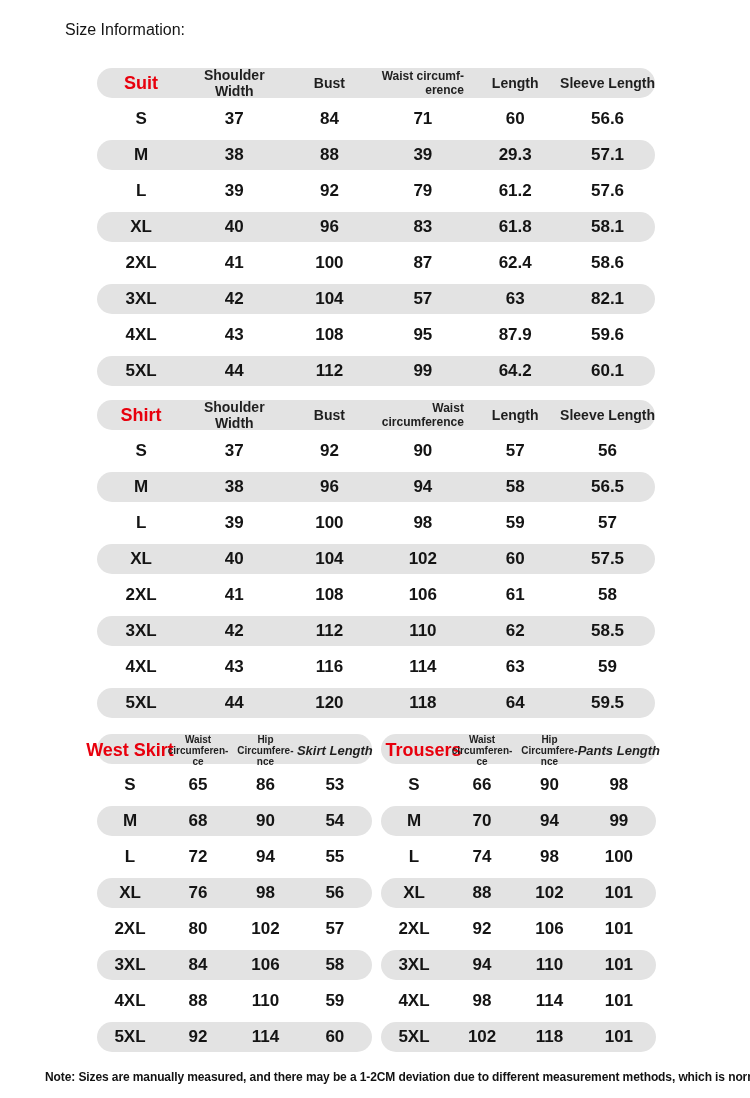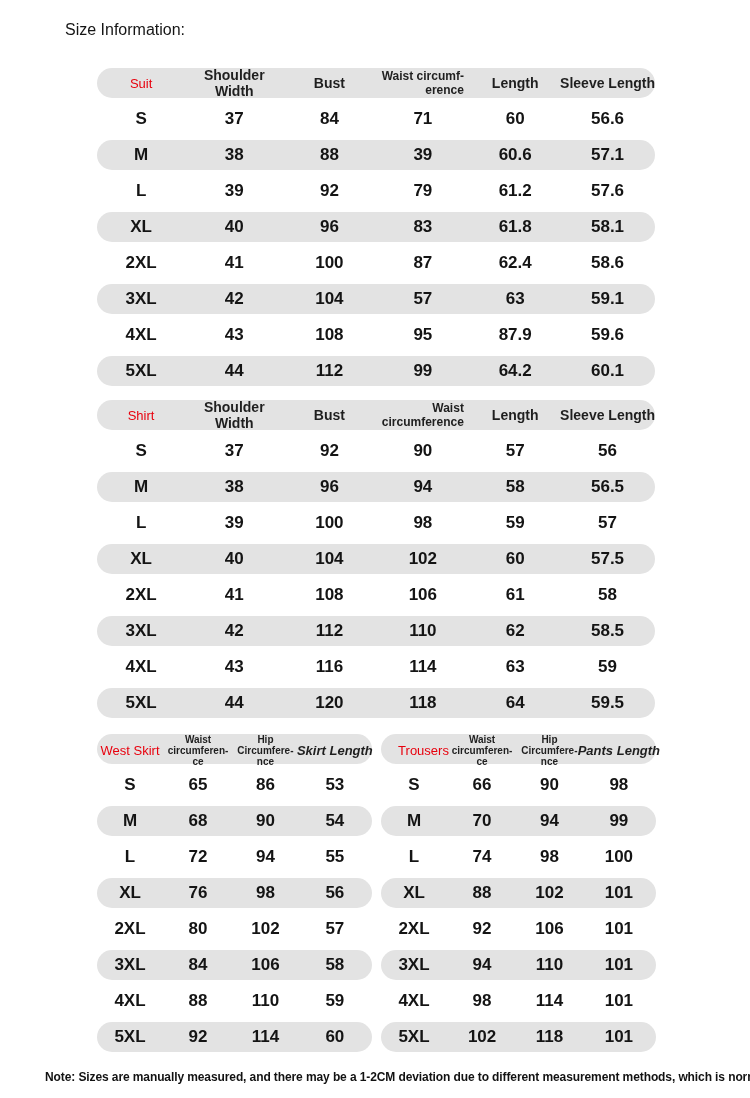--- a/index.html
+++ b/index.html
@@ -28,21 +28,21 @@
     height:100%;overflow:visible;
   }
   .hdr{
     font-size:14px;font-weight:600;line-height:1.12;white-space:pre;
     color:#1f1f1f;text-align:center;
   }
   .hdr.small{font-size:12px;text-align:right;}
   .hdr.tiny{font-size:10px;font-weight:600;}
   .hdr.mid{font-size:13px;font-weight:600;white-space:nowrap;font-style:italic;}
   .label-red{
-    font-size:13px;font-weight:400;white-space:nowrap;
+    font-size:18px;font-weight:700;white-space:nowrap;
   }
   .size-cell{font-size:17px;font-weight:700;color:#141414;}
   .val-cell{font-size:17px;font-weight:600;color:#141414;}
 
   .note{
     position:absolute;left:45px;top:1070px;width:690px;
     font-size:12px;font-weight:600;color:#121212;letter-spacing:-0.1px;
     white-space:nowrap;
   }
 </style>
@@ -68,21 +68,21 @@
       <div class="cell val-cell">84</div>
       <div class="cell val-cell">71</div>
       <div class="cell val-cell">60</div>
       <div class="cell val-cell">56.6</div>
     </div>
     <div class="row stripe" style="grid-template-columns: 15.8% 17.6% 16.5% 17% 16.1% 17%;">
       <div class="cell size-cell">M</div>
       <div class="cell val-cell">38</div>
       <div class="cell val-cell">88</div>
       <div class="cell val-cell">39</div>
-      <div class="cell val-cell">60.6</div>
+      <div class="cell val-cell">29.3</div>
       <div class="cell val-cell">57.1</div>
     </div>
     <div class="row" style="grid-template-columns: 15.8% 17.6% 16.5% 17% 16.1% 17%;">
       <div class="cell size-cell">L</div>
       <div class="cell val-cell">39</div>
       <div class="cell val-cell">92</div>
       <div class="cell val-cell">79</div>
       <div class="cell val-cell">61.2</div>
       <div class="cell val-cell">57.6</div>
     </div>
@@ -101,21 +101,21 @@
       <div class="cell val-cell">87</div>
       <div class="cell val-cell">62.4</div>
       <div class="cell val-cell">58.6</div>
     </div>
     <div class="row stripe" style="grid-template-columns: 15.8% 17.6% 16.5% 17% 16.1% 17%;">
       <div class="cell size-cell">3XL</div>
       <div class="cell val-cell">42</div>
       <div class="cell val-cell">104</div>
       <div class="cell val-cell">57</div>
       <div class="cell val-cell">63</div>
-      <div class="cell val-cell">59.1</div>
+      <div class="cell val-cell">82.1</div>
     </div>
     <div class="row" style="grid-template-columns: 15.8% 17.6% 16.5% 17% 16.1% 17%;">
       <div class="cell size-cell">4XL</div>
       <div class="cell val-cell">43</div>
       <div class="cell val-cell">108</div>
       <div class="cell val-cell">95</div>
       <div class="cell val-cell">87.9</div>
       <div class="cell val-cell">59.6</div>
     </div>
     <div class="row stripe" style="grid-template-columns: 15.8% 17.6% 16.5% 17% 16.1% 17%;">

